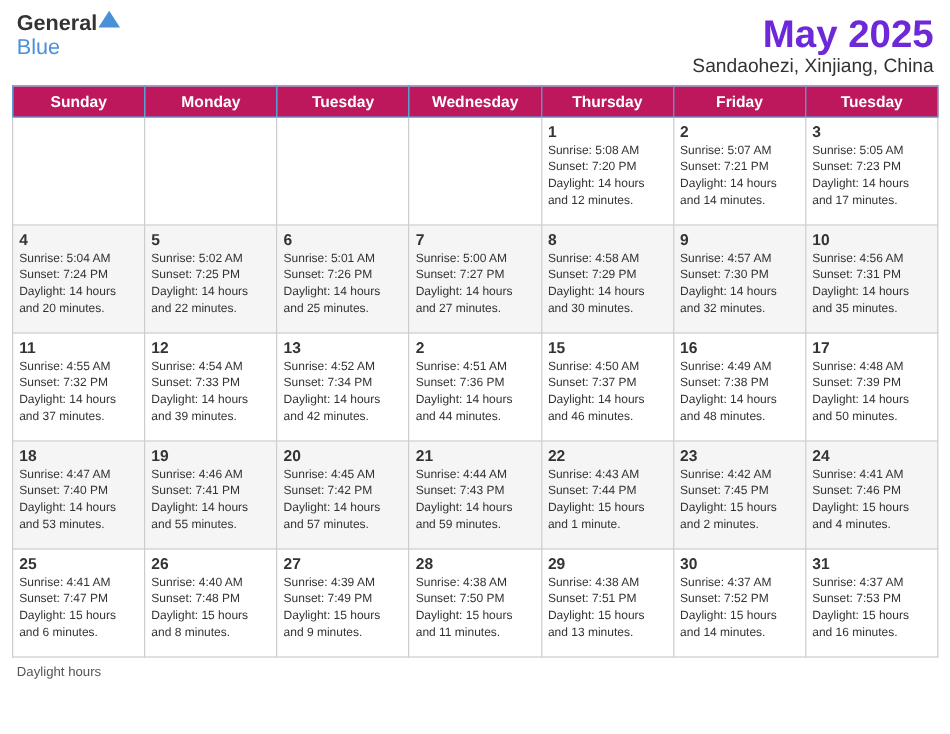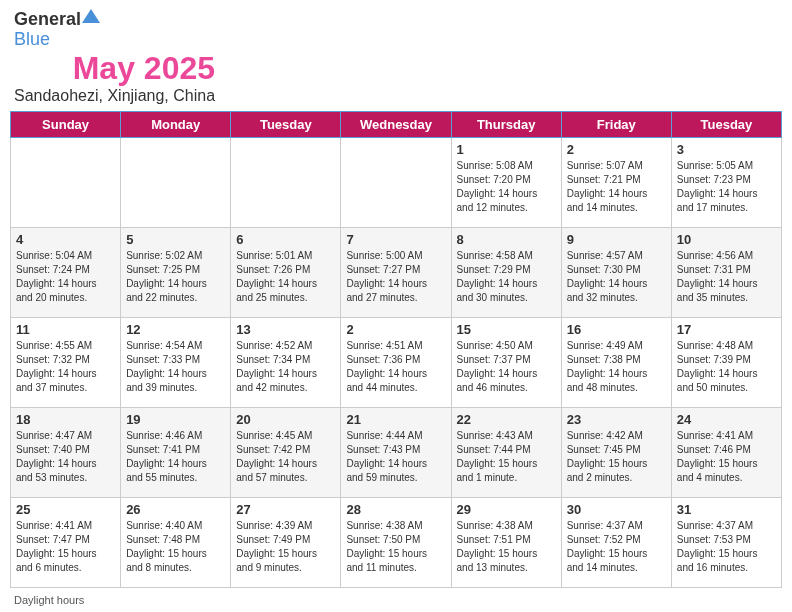--- a/index.html
+++ b/index.html
@@ -9,21 +9,20 @@
       width: 792px;
       min-height: 612px;
       padding: 10px;
     }
     .header {
       display: flex;
       justify-content: space-between;
       align-items: flex-start;
       margin-bottom: 6px;
       padding: 0 4px;
-      flex-direction: column;
     }
     .logo {
       display: flex;
       align-items: center;
       gap: 0;
     }
     .logo-text-general {
       font-size: 18px;
       font-weight: bold;
       color: #333;
@@ -34,21 +33,21 @@
       font-weight: normal;
       color: #4a90d9;
       line-height: 1.1;
     }
     .title-block {
       text-align: right;
     }
     .month-title {
       font-size: 32px;
       font-weight: bold;
-      color: #ec4899;
+      color: #6d28d9;
     }
     .location-title {
       font-size: 16px;
       color: #333;
     }
     .calendar {
       width: 100%;
       border-collapse: collapse;
       border: 1px solid #ccc;
     }

